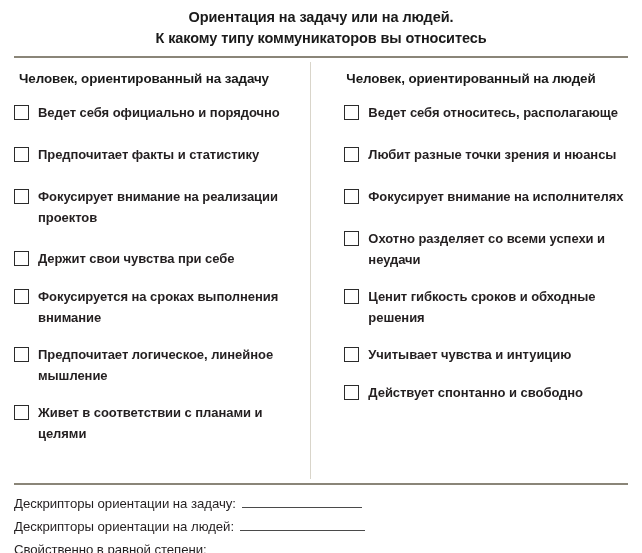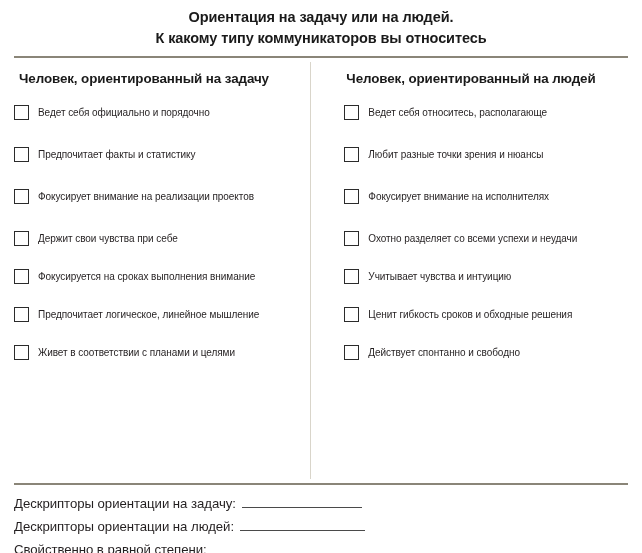--- a/index.html
+++ b/index.html
@@ -90,24 +90,25 @@
     flex: 0 0 auto;
     width: 15px;
     height: 15px;
     border: 1.4px solid #2b2b2b;
     background: #ffffff;
     margin-top: 3px;
     margin-right: 9px;
     box-sizing: border-box;
   }
   .item-text {
-    font-size: 10px;
+    font-size: 13px;
     line-height: 21px;
     color: #231f20;
     letter-spacing: -0.05px;
+    font-weight: bold;
   }
 
   
   .footer {
     margin: 0 14px;
     padding-top: 11px;
   }
   .footer-row {
     display: flex;
     align-items: baseline;
@@ -189,25 +190,25 @@
         <div class="item" style="margin-top: 20px;">
           <span class="checkbox"></span>
           <span class="item-text">Фокусирует внимание на исполнителях</span>
         </div>
         <div class="item" style="margin-top: 20px;">
           <span class="checkbox"></span>
           <span class="item-text">Охотно разделяет со всеми успехи и неудачи</span>
         </div>
         <div class="item" style="margin-top: 16px;">
           <span class="checkbox"></span>
+          <span class="item-text">Ценит гибкость сроков и обходные решения</span>
+        </div>
+        <div class="item" style="margin-top: 16px;">
+          <span class="checkbox"></span>
           <span class="item-text">Учитывает чувства и интуицию</span>
-        </div>
-        <div class="item" style="margin-top: 16px;">
-          <span class="checkbox"></span>
-          <span class="item-text">Ценит гибкость сроков и обходные решения</span>
         </div>
         <div class="item" style="margin-top: 16px;">
           <span class="checkbox"></span>
           <span class="item-text">Действует спонтанно и свободно</span>
         </div>
       </div>
   </div>
 
 </div>
 

